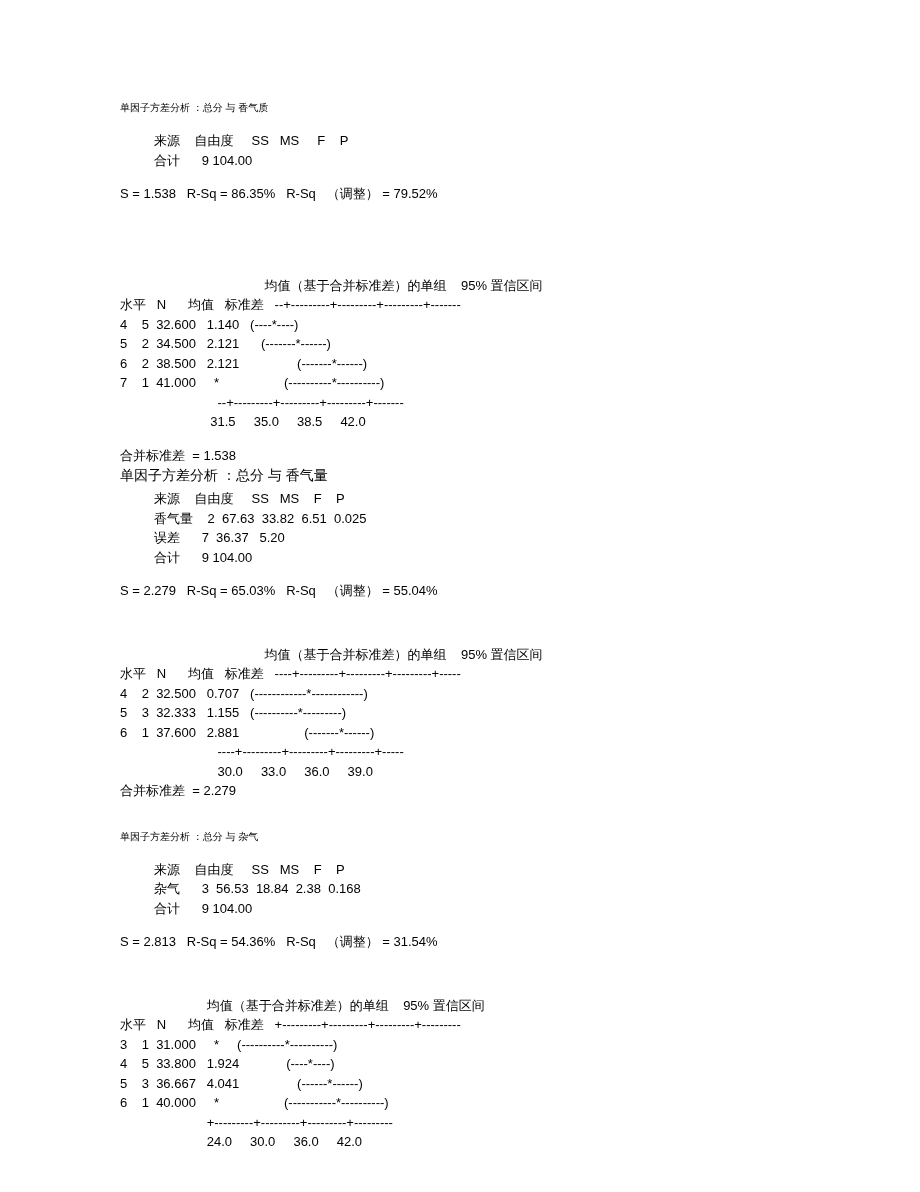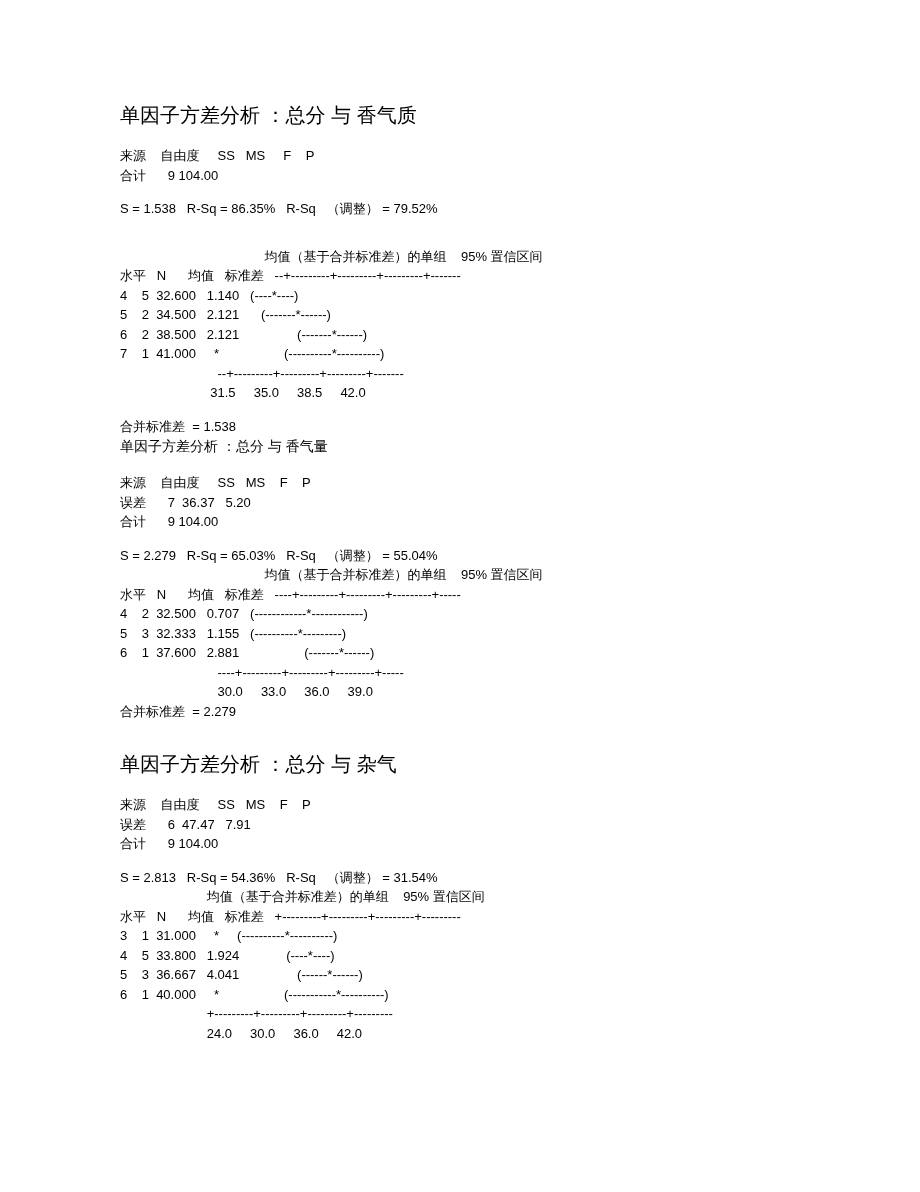--- a/index.html
+++ b/index.html
@@ -7,40 +7,42 @@
       font-size: 13px;
       color: #000;
       background: #fff;
       margin: 0;
       padding: 100px 120px;
       line-height: 1.5;
       width: 920px;
       box-sizing: border-box;
     }
     .title {
-      font-size: 20px;
+      font-size: 10px;
       margin-bottom: 16px;
     }
     .title-tight {
       font-size: 14px;
-      margin-bottom: 16px;
+      margin-bottom: 3px;
     }
     .block {
       margin-bottom: 14px;
+      margin-left: 34px;
     }
     .line {
       white-space: pre;
       font-family: Arial, "Microsoft YaHei", sans-serif;
     }
     .mono {
       white-space: pre;
       font-family: Arial, "Microsoft YaHei", sans-serif;
     }
     .center-line {
       white-space: pre;
+      margin-top: 44px;
     }
     .gap-md { height: 14px; }
     .gap-lg { height: 28px; }
   </style>
 </head>
 <body>
 
 <div class="title">单因子方差分析 ：总分  与 香气质</div>
 <div class="block">
   <div class="line">来源    自由度     SS   MS     F    P</div>
@@ -55,38 +57,39 @@
 <div class="mono">6    2  38.500   2.121                (-------*------)</div>
 <div class="mono">7    1  41.000     *                  (----------*----------)</div>
 <div class="mono">                           --+---------+---------+---------+-------</div>
 <div class="mono">                         31.5     35.0     38.5     42.0</div>
 <div class="gap-md"></div>
 <div class="line">合并标准差  = 1.538</div>
 
 <div class="title-tight">单因子方差分析 ：总分  与 香气量</div>
 <div class="block">
   <div class="line">来源    自由度     SS   MS    F    P</div>
+  <div class="line">香气量    2  67.63  33.82  6.51  0.025</div>
   <div class="line">误差      7  36.37   5.20</div>
   <div class="line">合计      9 104.00</div>
 </div>
 <div class="line">S = 2.279   R-Sq = 65.03%   R-Sq   （调整） = 55.04%</div>
 <div class="center-line">                                        均值（基于合并标准差）的单组    95% 置信区间</div>
 <div class="mono">水平   N      均值   标准差   ----+---------+---------+---------+-----</div>
 <div class="mono">4    2  32.500   0.707   (------------*------------)</div>
 <div class="mono">5    3  32.333   1.155   (----------*---------)</div>
 <div class="mono">6    1  37.600   2.881                  (-------*------)</div>
 <div class="mono">                           ----+---------+---------+---------+-----</div>
 <div class="mono">                           30.0     33.0     36.0     39.0</div>
 <div class="line">合并标准差  = 2.279</div>
 <div class="gap-lg"></div>
 
 <div class="title">单因子方差分析 ：总分  与 杂气</div>
 <div class="block">
   <div class="line">来源    自由度     SS   MS    F    P</div>
-  <div class="line">误差      6  47.47   7.91</div>
+  <div class="line">杂气      3  56.53  18.84  2.38  0.168</div>
   <div class="line">合计      9 104.00</div>
 </div>
 <div class="line">S = 2.813   R-Sq = 54.36%   R-Sq   （调整） = 31.54%</div>
 <div class="center-line">                        均值（基于合并标准差）的单组    95% 置信区间</div>
 <div class="mono">水平   N      均值   标准差   +---------+---------+---------+---------</div>
 <div class="mono">3    1  31.000     *     (----------*----------)</div>
 <div class="mono">4    5  33.800   1.924             (----*----)</div>
 <div class="mono">5    3  36.667   4.041                (------*------)</div>
 <div class="mono">6    1  40.000     *                  (-----------*----------)</div>
 <div class="mono">                        +---------+---------+---------+---------</div>

